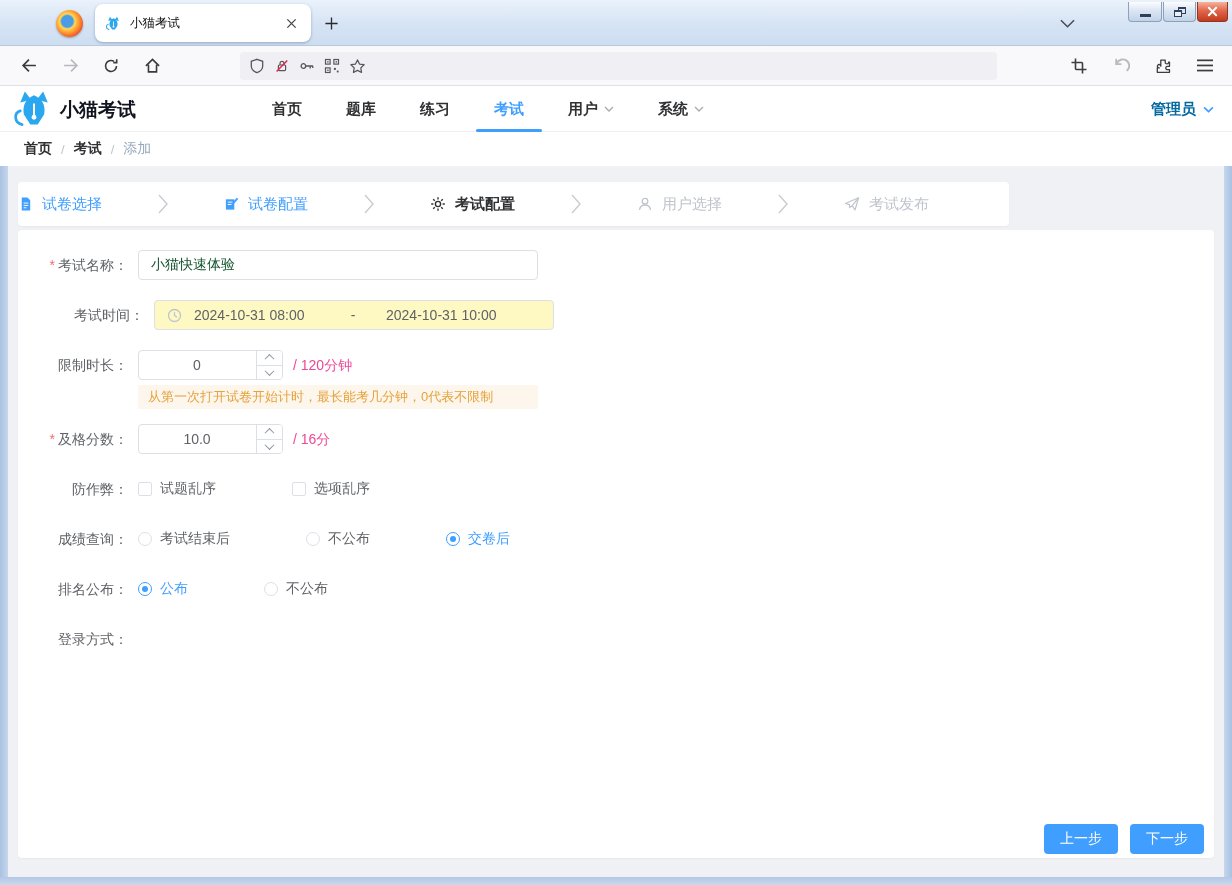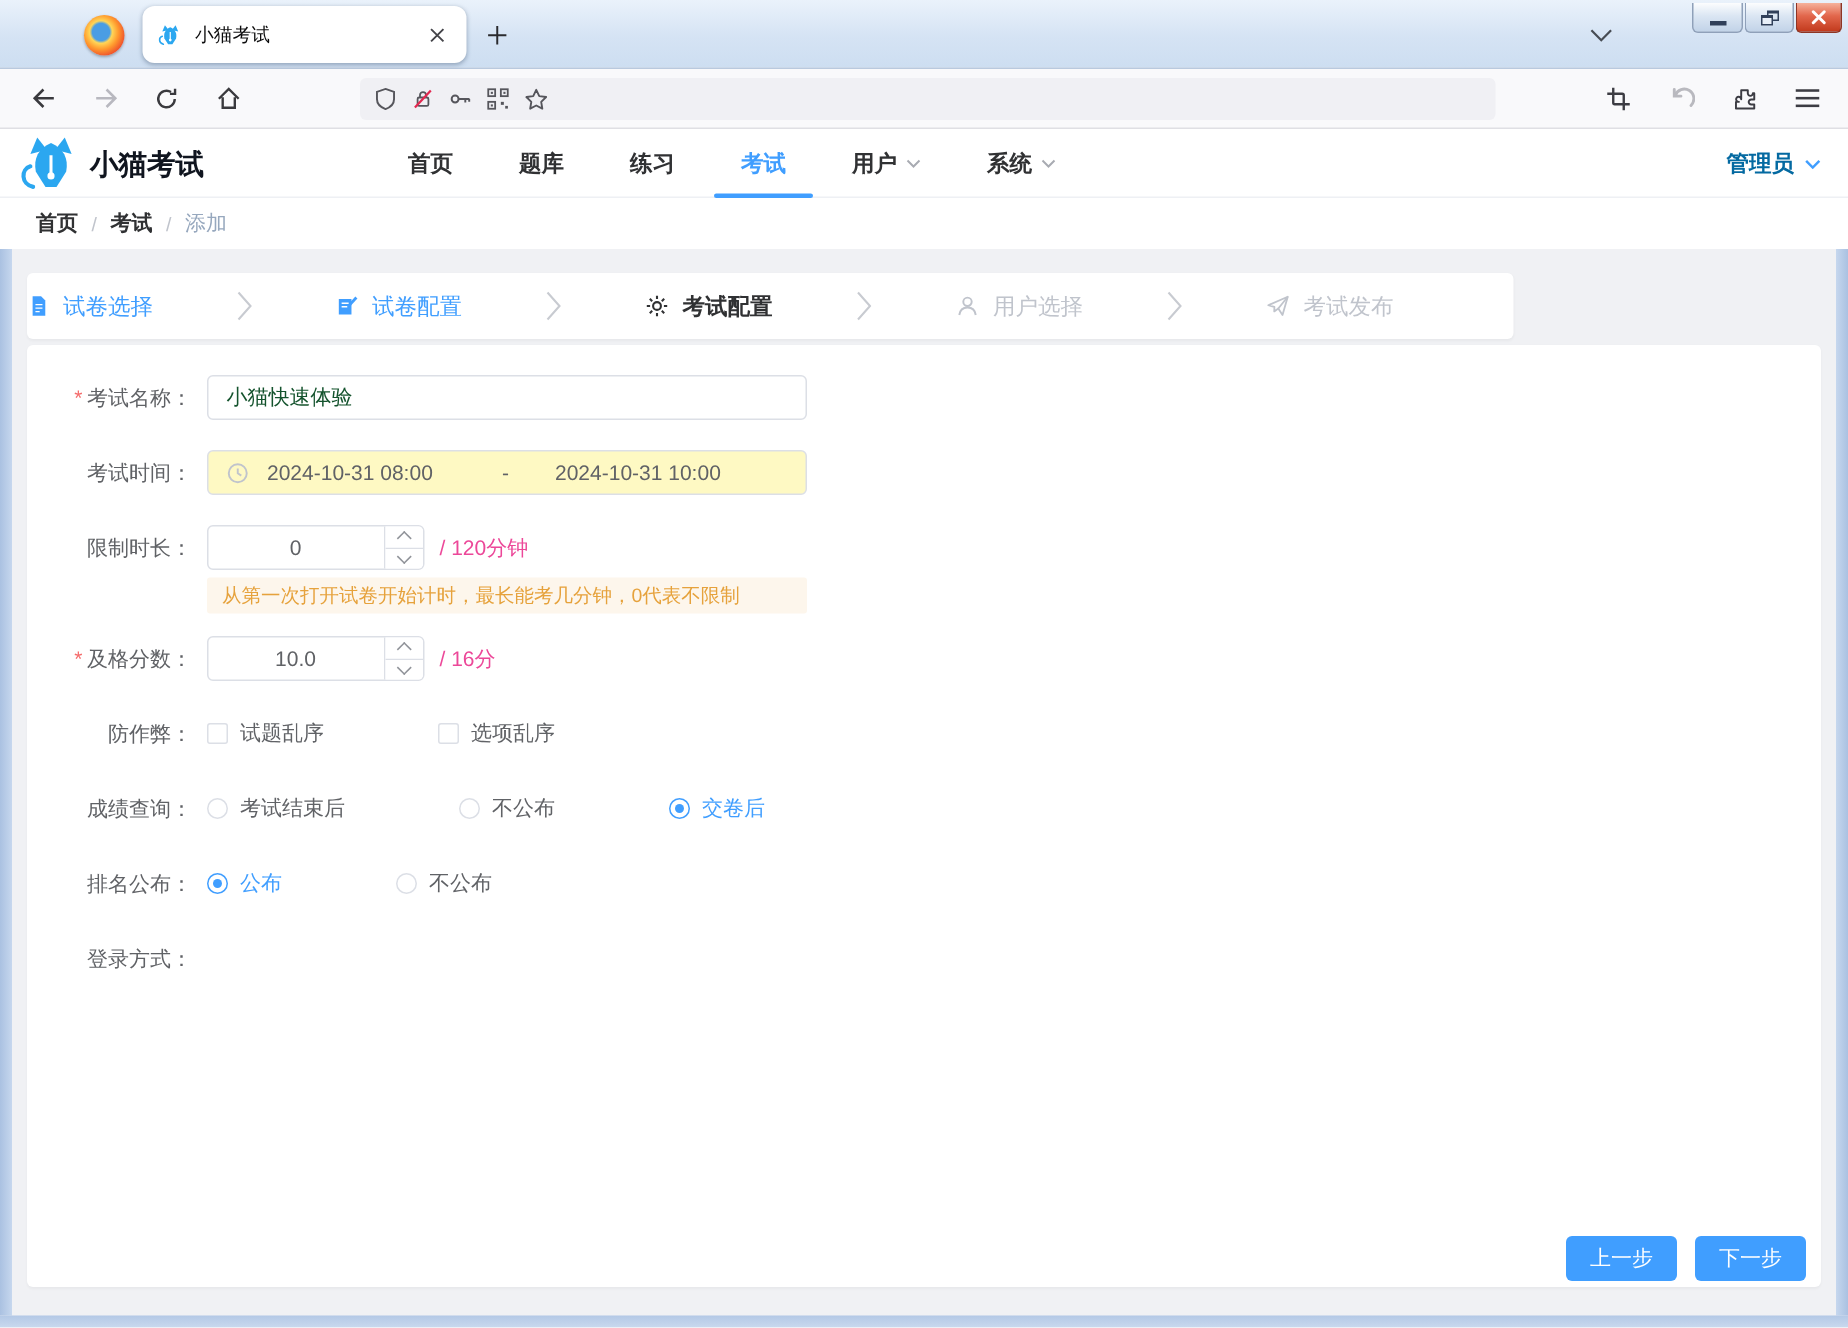--- a/index.html
+++ b/index.html
@@ -378,21 +378,21 @@
   </div>
 </div>
 
 <div class="form-card">
 
   <div class="form-row" style="top:20px;">
     <div class="f-label"><span class="req">*</span><span>考试名称：</span></div>
     <input class="ti" value="小猫快速体验" style="">
   </div>
 
-  <div class="form-row" style="top:70px;">
+  <div class="form-row" style="top:70px;margin-left:16px;">
     <div class="f-label">考试时间：</div>
     <div class="date-range">
       <svg width="15" height="15" viewBox="0 0 14 14">
         <circle cx="7" cy="7" r="5.6" stroke="#c0c4cc" stroke-width="1.2" fill="none"></circle>
         <path d="M7 4v3l2.2 1.5" stroke="#c0c4cc" stroke-width="1.2" fill="none"></path>
       </svg>
       <span class="dr-start">2024-10-31 08:00</span>
       <span class="dr-sep">-</span>
       <span class="dr-end">2024-10-31 10:00</span>
     </div>

